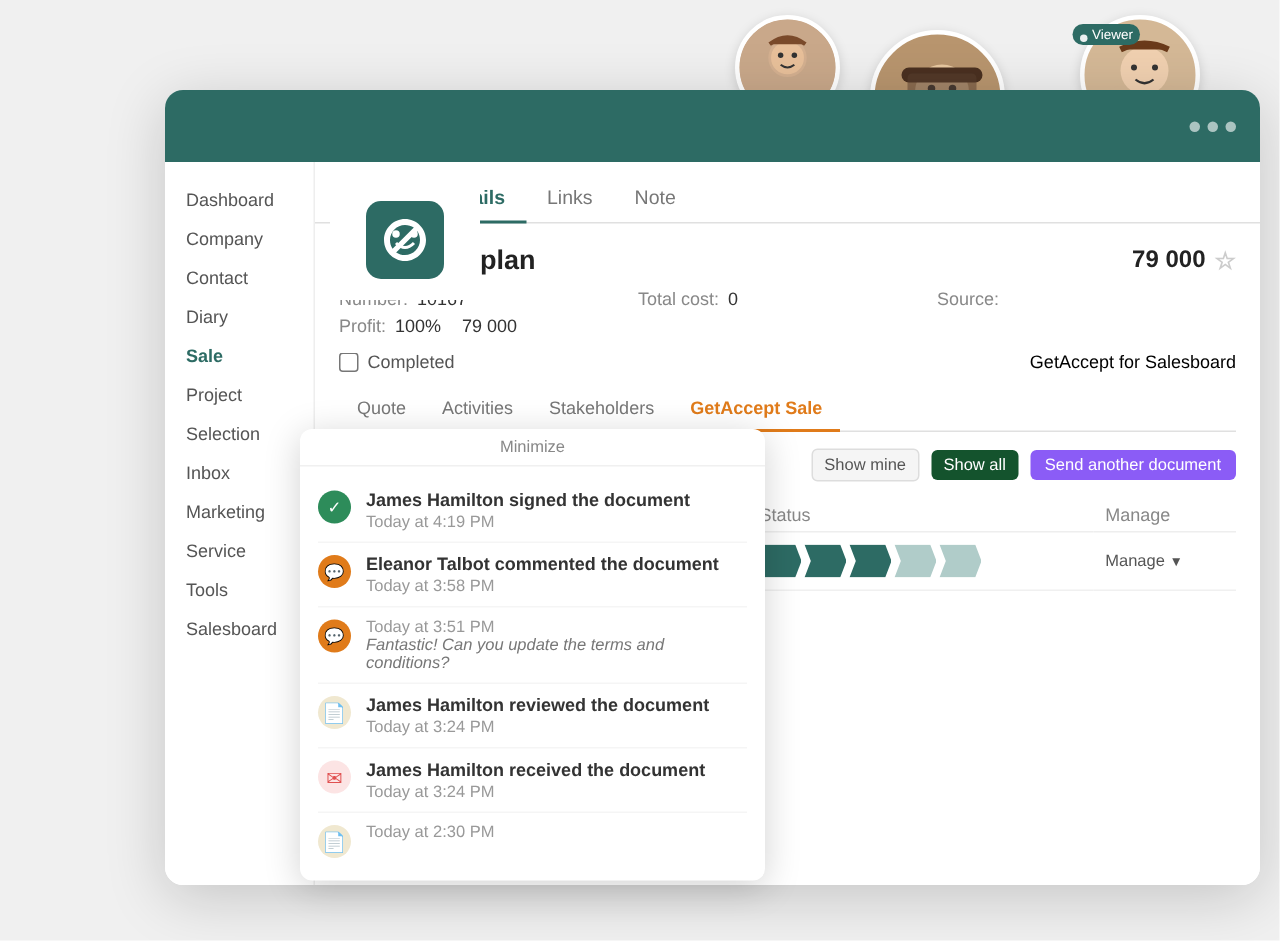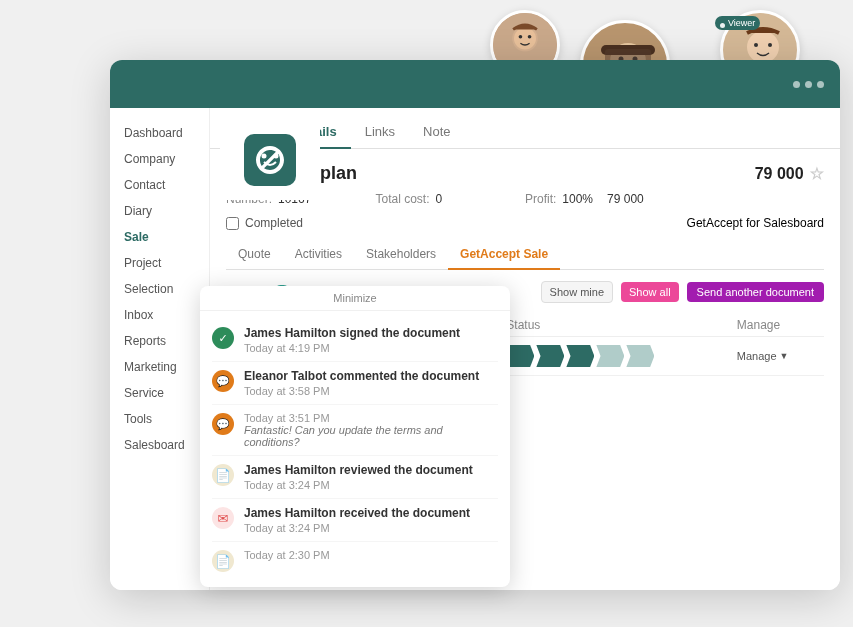--- a/index.html
+++ b/index.html
@@ -156,21 +156,21 @@
       align-items: center;
       gap: 6px;
     }
     .star-icon {
       color: #ccc;
       font-size: 16px;
     }
 
     .details-grid {
       display: grid;
-      grid-template-columns: 1fr 1fr 1fr 1fr;
+      grid-template-columns: 1fr 1fr 1fr;
       gap: 4px 0;
       font-size: 12px;
       color: #555;
       margin-bottom: 10px;
     }
     .detail-row {
       display: flex;
       gap: 6px;
     }
     .detail-label { color: #888; }
@@ -256,28 +256,28 @@
       border-radius: 4px;
       background: #f5f5f5;
       border: 1px solid #ddd;
     }
     .show-all-btn {
       padding: 4px 8px;
       font-size: 11px;
       color: #fff;
       cursor: pointer;
       border-radius: 4px;
-      background: #ec4899;
+      background: #14532d;
       border: none;
     }
     .send-btn {
       padding: 4px 10px;
       font-size: 11px;
       color: #fff;
-      background: #a21caf;
+      background: #8b5cf6;
       border: none;
       border-radius: 4px;
       cursor: pointer;
       white-space: nowrap;
     }
 
     
     .doc-table {
       width: 100%;
       border-collapse: collapse;
@@ -551,21 +551,20 @@
 
     <div class="sidebar">
       <div class="sidebar-item">Dashboard</div>
       <div class="sidebar-item">Company</div>
       <div class="sidebar-item">Contact</div>
       <div class="sidebar-item">Diary</div>
       <div class="sidebar-item active">Sale</div>
       <div class="sidebar-item">Project</div>
       <div class="sidebar-item">Selection</div>
       <div class="sidebar-item">Inbox</div>
-      <div class="sidebar-item">Reports</div>
       <div class="sidebar-item">Marketing</div>
       <div class="sidebar-item">Service</div>
       <div class="sidebar-item">Tools</div>
       <div class="sidebar-item">Salesboard</div>
     </div>
 
     <div class="content-area">
 
       <div class="tab-nav">
         <div class="tab-item">Sale</div>
@@ -584,20 +583,24 @@
         </div>
 
         <div class="details-grid">
           <div class="detail-row">
             <span class="detail-label">Number:</span>
             <span class="detail-value">10167</span>
           </div>
           <div class="detail-row">
             <span class="detail-label">Total cost:</span>
             <span class="detail-value">0</span>
+          </div>
+          <div class="detail-row">
+            <span class="detail-label">Source:</span>
+            <span class="detail-value"></span>
           </div>
           <div class="detail-row">
             <span class="detail-label">Profit:</span>
             <span class="detail-value">100%</span>
             <span class="detail-value" style="margin-left:8px;">79 000</span>
           </div>
         </div>
 
         <div class="completed-row">
           <div class="completed-left">

